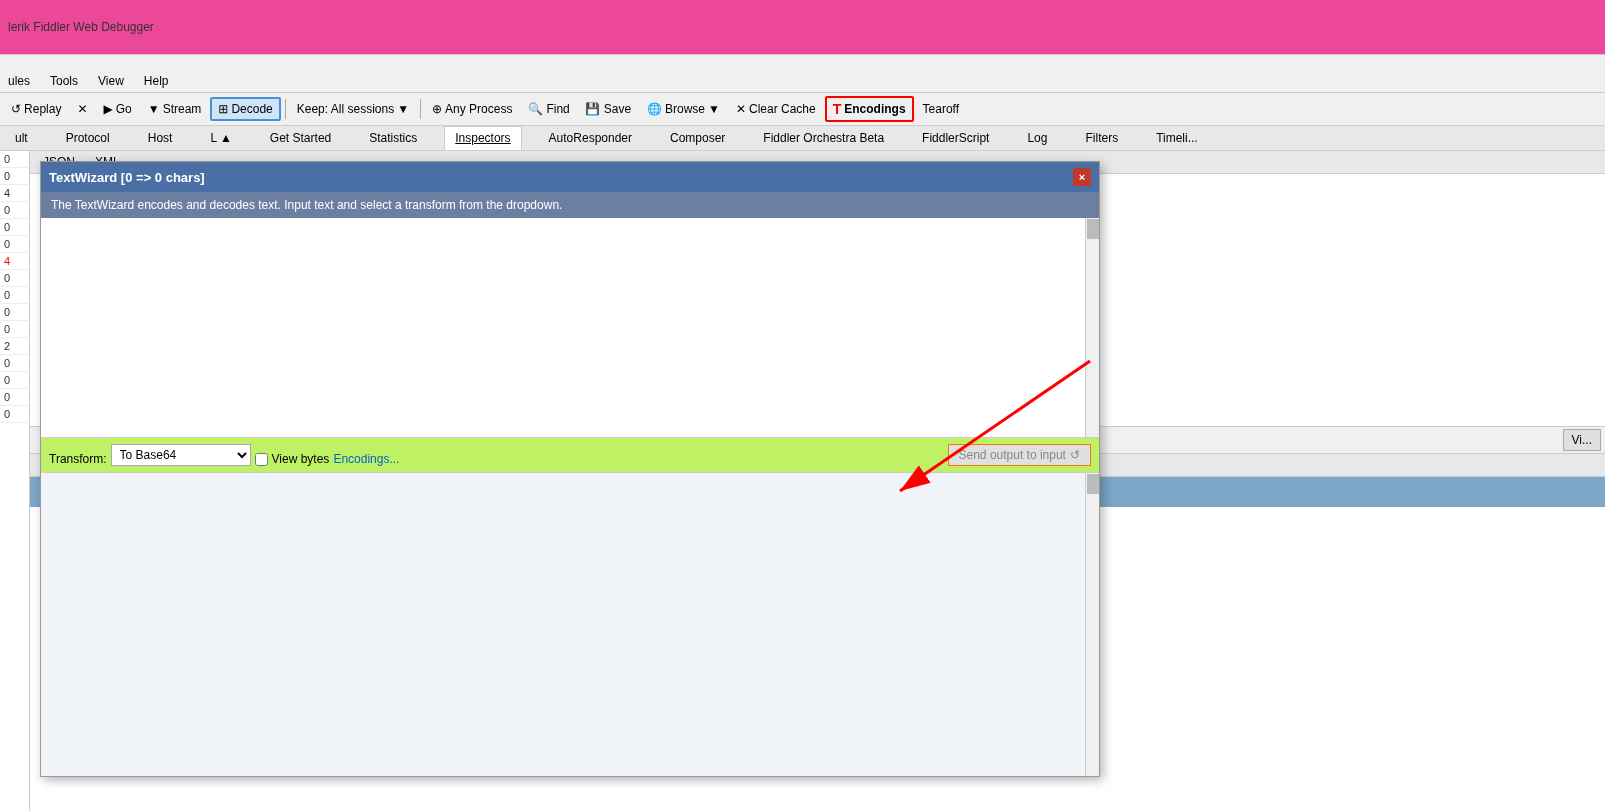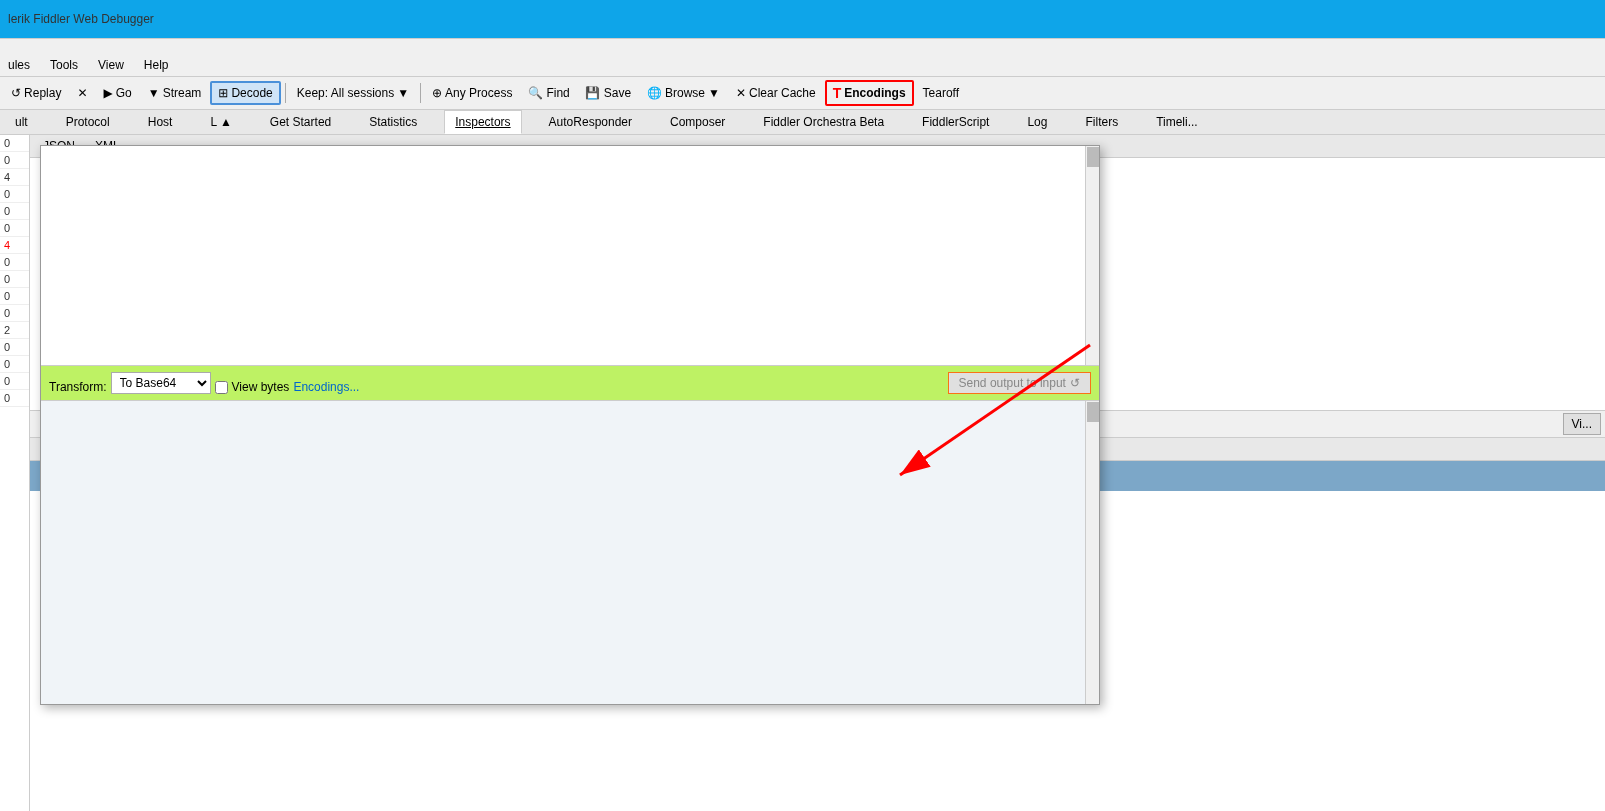--- a/index.html
+++ b/index.html
@@ -1,21 +1,21 @@
 <!DOCTYPE html>
 <html><head>
   <meta charset="utf-8">
   <style>
     * { margin: 0; padding: 0; box-sizing: border-box; }
     body { font-family: 'Segoe UI', Tahoma, Geneva, Verdana, sans-serif; font-size: 12px; background: #f0f0f0; overflow: hidden; }
 
     
     .title-bar {
-      background: #0ea5e9;
-      padding: 12px 8px;
+      background: #ec4899;
+      padding: 20px 8px;
       font-size: 12px;
       color: #333;
       border-bottom: 1px solid #ccc;
     }
 
     
     .menu-bar {
       background: #f0f0f0;
       padding: 2px 4px;
       font-size: 12px;
@@ -206,21 +206,21 @@
       padding: 6px 8px;
       background: #bef264;
       border-bottom: 1px solid #ccc;
     }
     .transform-label { font-size: 12px; }
     .transform-select {
       padding: 2px 4px;
       font-size: 12px;
       border: 1px solid #aaa;
       background: white;
-      width: 100px;
+      width: 140px;
     }
     .view-bytes-check { display: flex; align-items: center; gap: 4px; font-size: 12px; }
     .encodings-link { color: #0066cc; text-decoration: none; font-size: 12px; cursor: pointer; }
     .send-output-btn {
       margin-left: auto;
       padding: 3px 10px;
       background: #e0e0e0;
       border: 1px solid #f97316;
       font-size: 12px;
       cursor: pointer;
@@ -478,21 +478,28 @@
           <div class="inspector-tab">Raw</div>
           <div class="inspector-tab">JSON</div>
           <div class="inspector-tab">XML</div>
         </div>
         <div class="bottom-blue-bar"></div>
       </div>
     </div>
 
     <div class="dialog">
 
-
+      <div class="dialog-titlebar">
+        <span class="dialog-titlebar-title">TextWizard [0 =&gt; 0 chars]</span>
+        <button class="dialog-close">×</button>
+      </div>
+
+      <div class="dialog-info">
+        <span>The TextWizard encodes and decodes text. Input text and select a transform from the dropdown.</span>
+      </div>
 
       <div class="dialog-input-area">
         <textarea class="dialog-textarea" style=""></textarea>
         <div class="dialog-scrollbar">
           <div class="dialog-scrollbar-thumb"></div>
         </div>
       </div>
 
       <div class="transform-bar">
         <label class="transform-label">Transform:</label>

